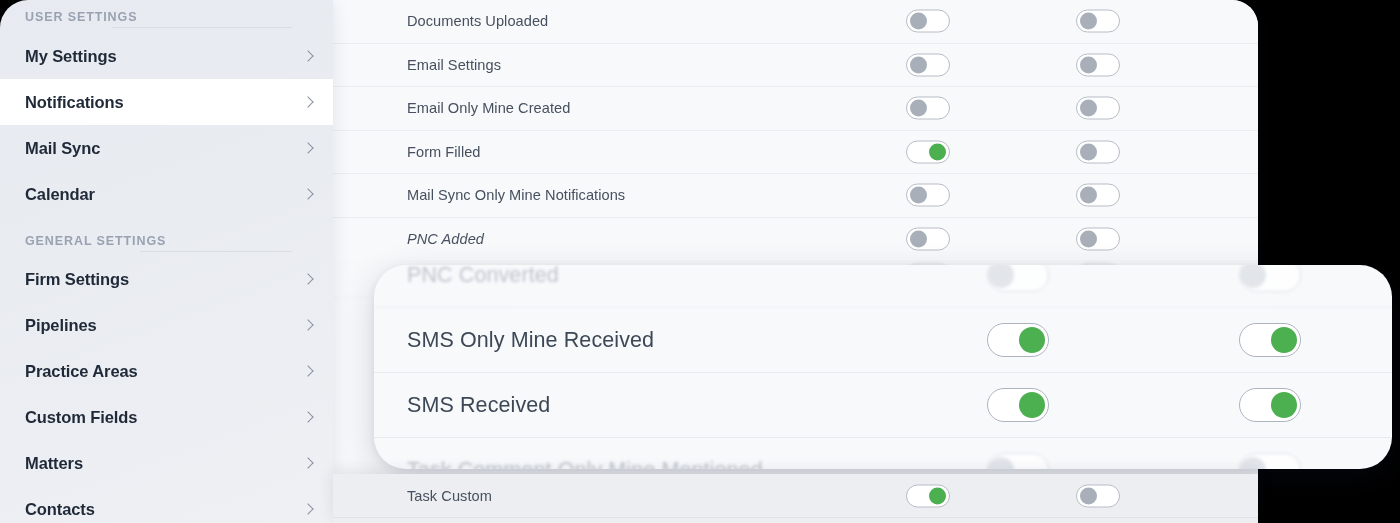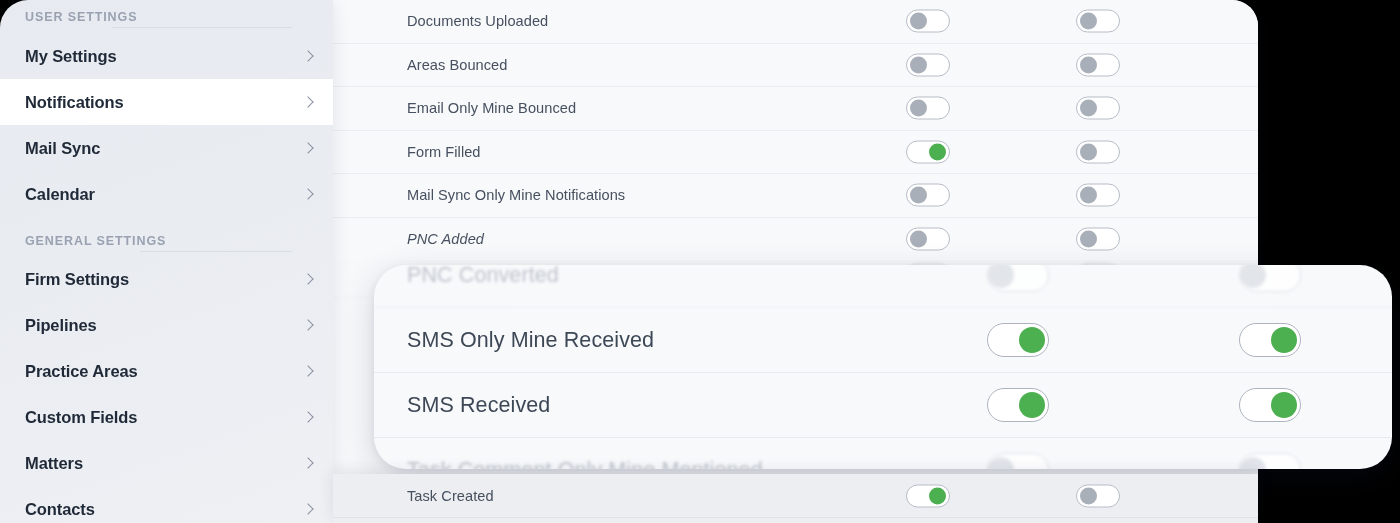--- a/index.html
+++ b/index.html
@@ -223,34 +223,34 @@
               <div class="knob"></div>
             </div>
           </div>
           <div class="tgl-slot-b">
             <div class="toggle off">
               <div class="knob"></div>
             </div>
           </div>
         </div>
         <div class="row" style="top: 43.5px;">
-          <div class="row-label">Areas Bounced</div>
+          <div class="row-label">Email Settings</div>
           <div class="tgl-slot-a">
             <div class="toggle off">
               <div class="knob"></div>
             </div>
           </div>
           <div class="tgl-slot-b">
             <div class="toggle off">
               <div class="knob"></div>
             </div>
           </div>
         </div>
         <div class="row" style="top: 87px;">
-          <div class="row-label">Email Only Mine Bounced</div>
+          <div class="row-label">Email Only Mine Created</div>
           <div class="tgl-slot-a">
             <div class="toggle off">
               <div class="knob"></div>
             </div>
           </div>
           <div class="tgl-slot-b">
             <div class="toggle off">
               <div class="knob"></div>
             </div>
           </div>
@@ -415,21 +415,21 @@
               <div class="knob"></div>
             </div>
           </div>
         </div>
       </div>
   </div>
 
   <div id="front-strip">
     <div id="front-row-container">
         <div class="row" style="top: 0px; left: 0px; width: 925px;">
-          <div class="row-label">Task Created</div>
+          <div class="row-label">Task Custom</div>
           <div class="tgl-slot-a">
             <div class="toggle on">
               <div class="knob"></div>
             </div>
           </div>
           <div class="tgl-slot-b">
             <div class="toggle off">
               <div class="knob"></div>
             </div>
           </div>

